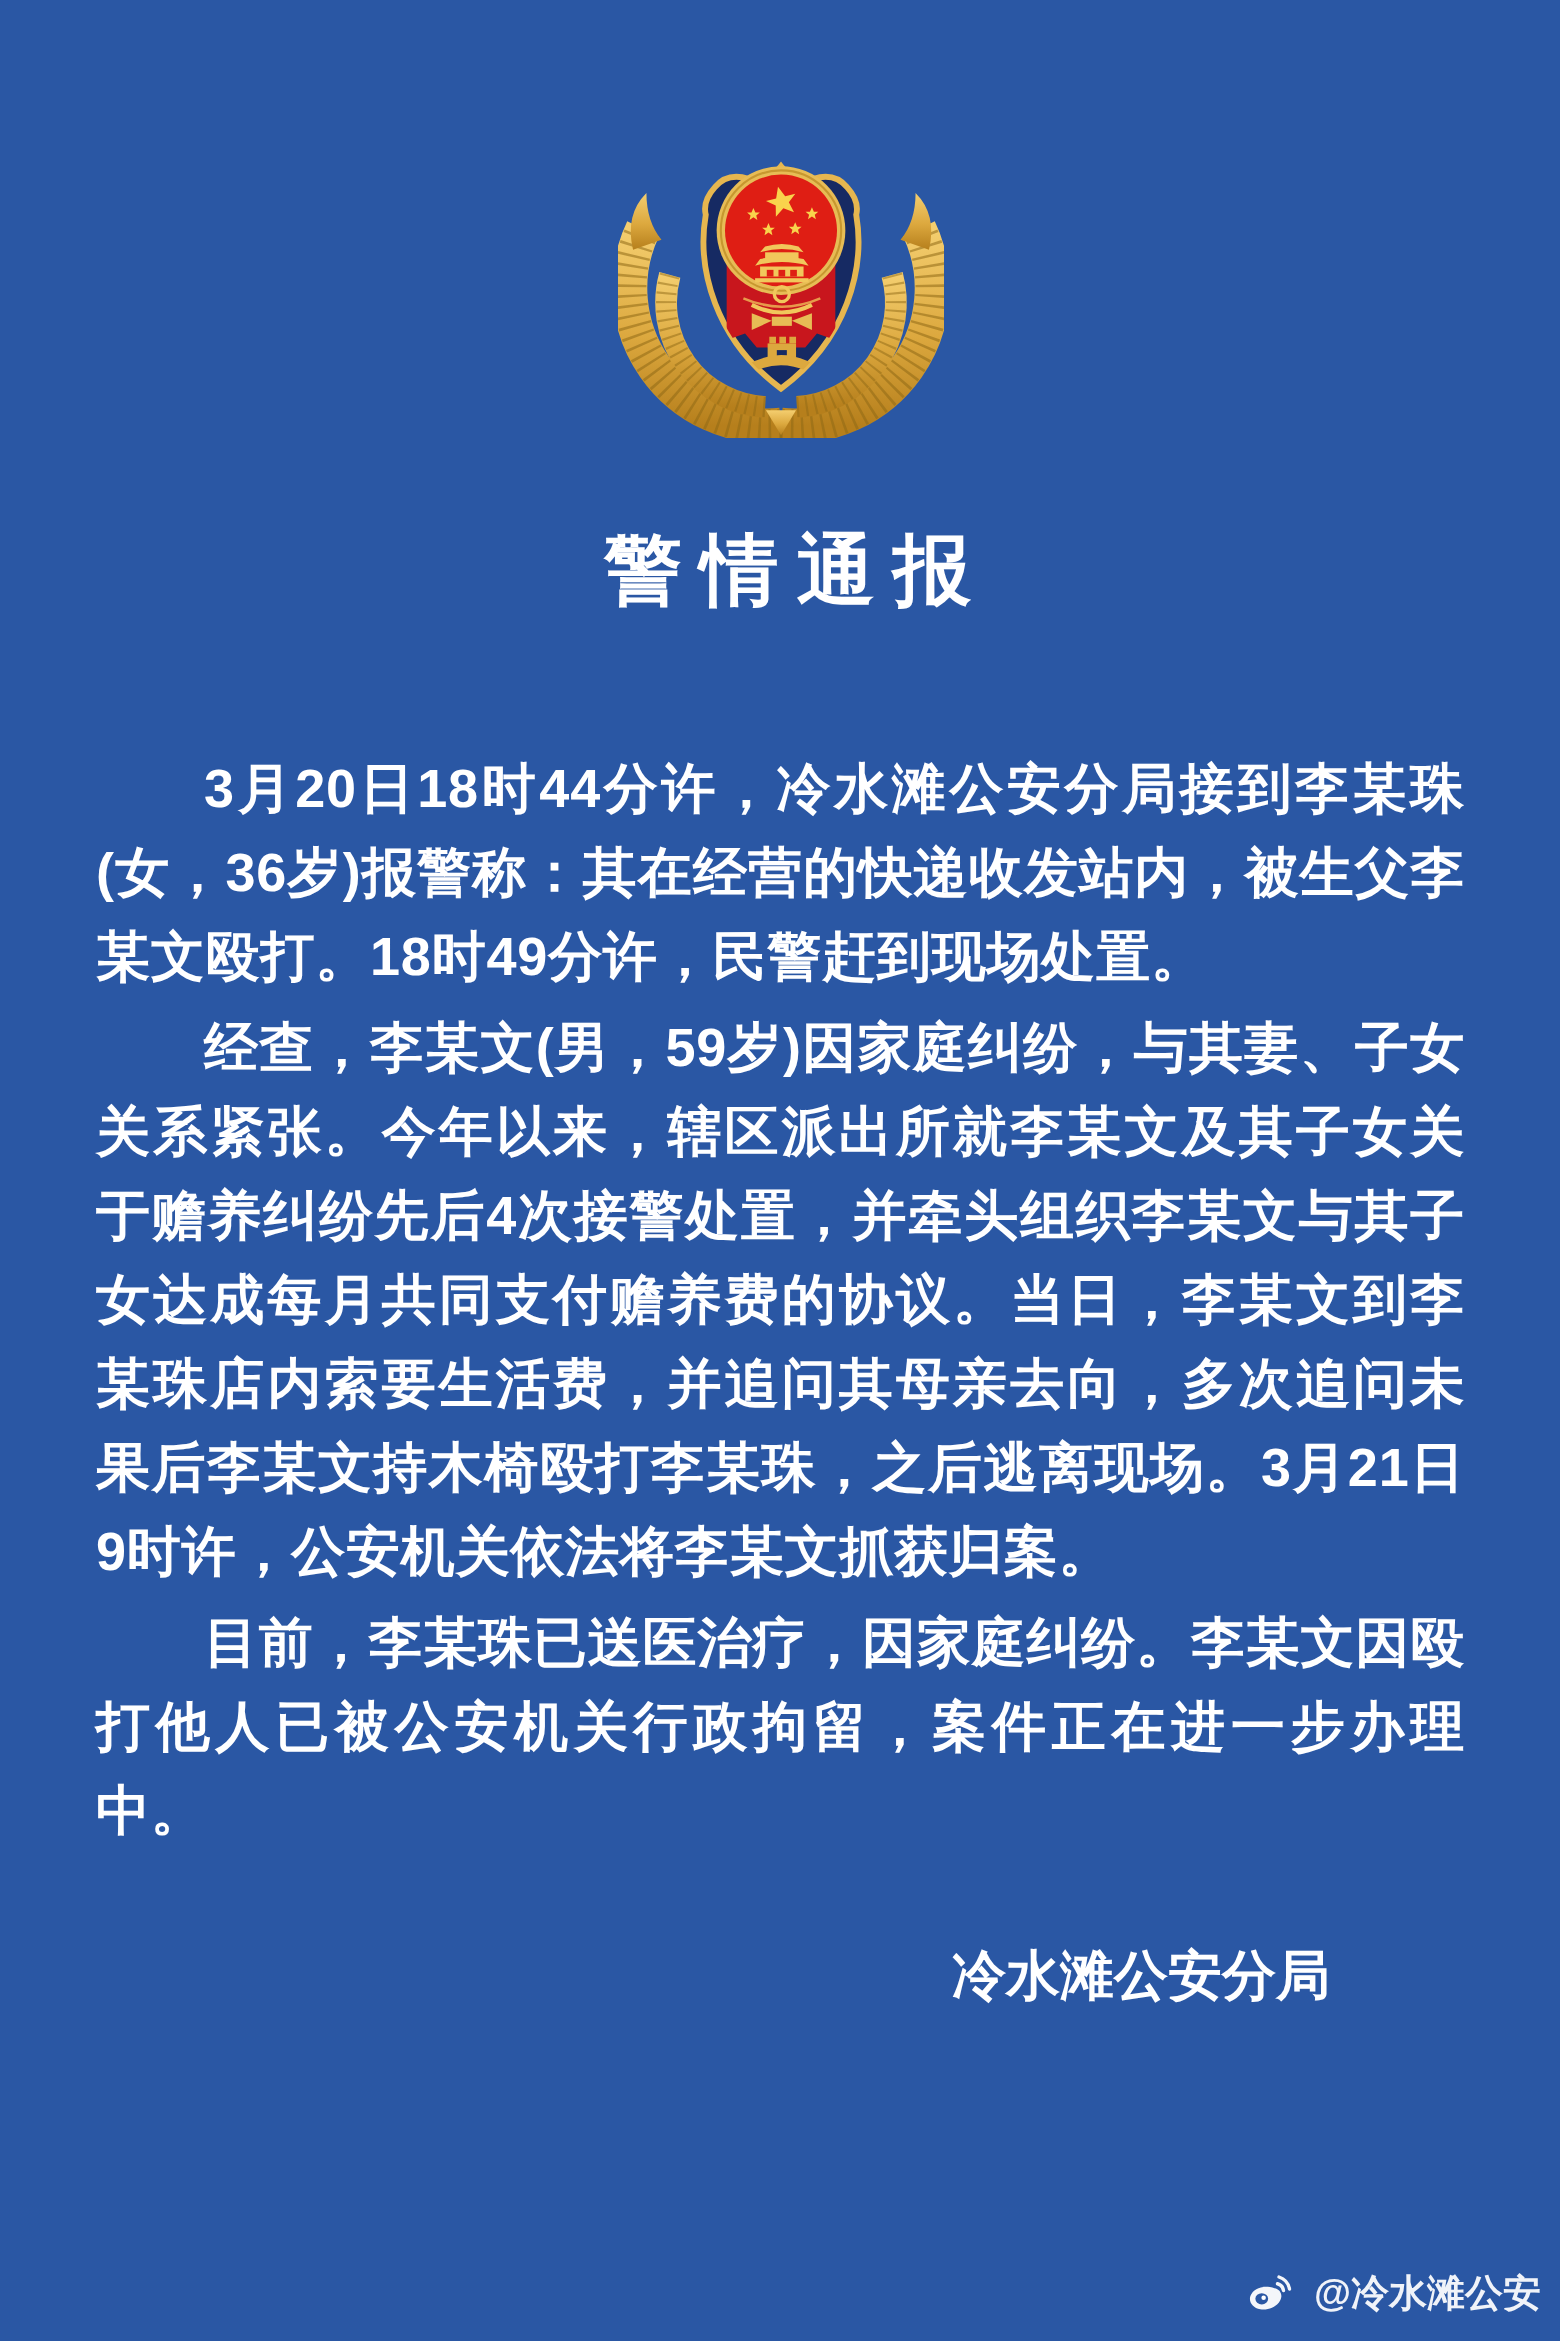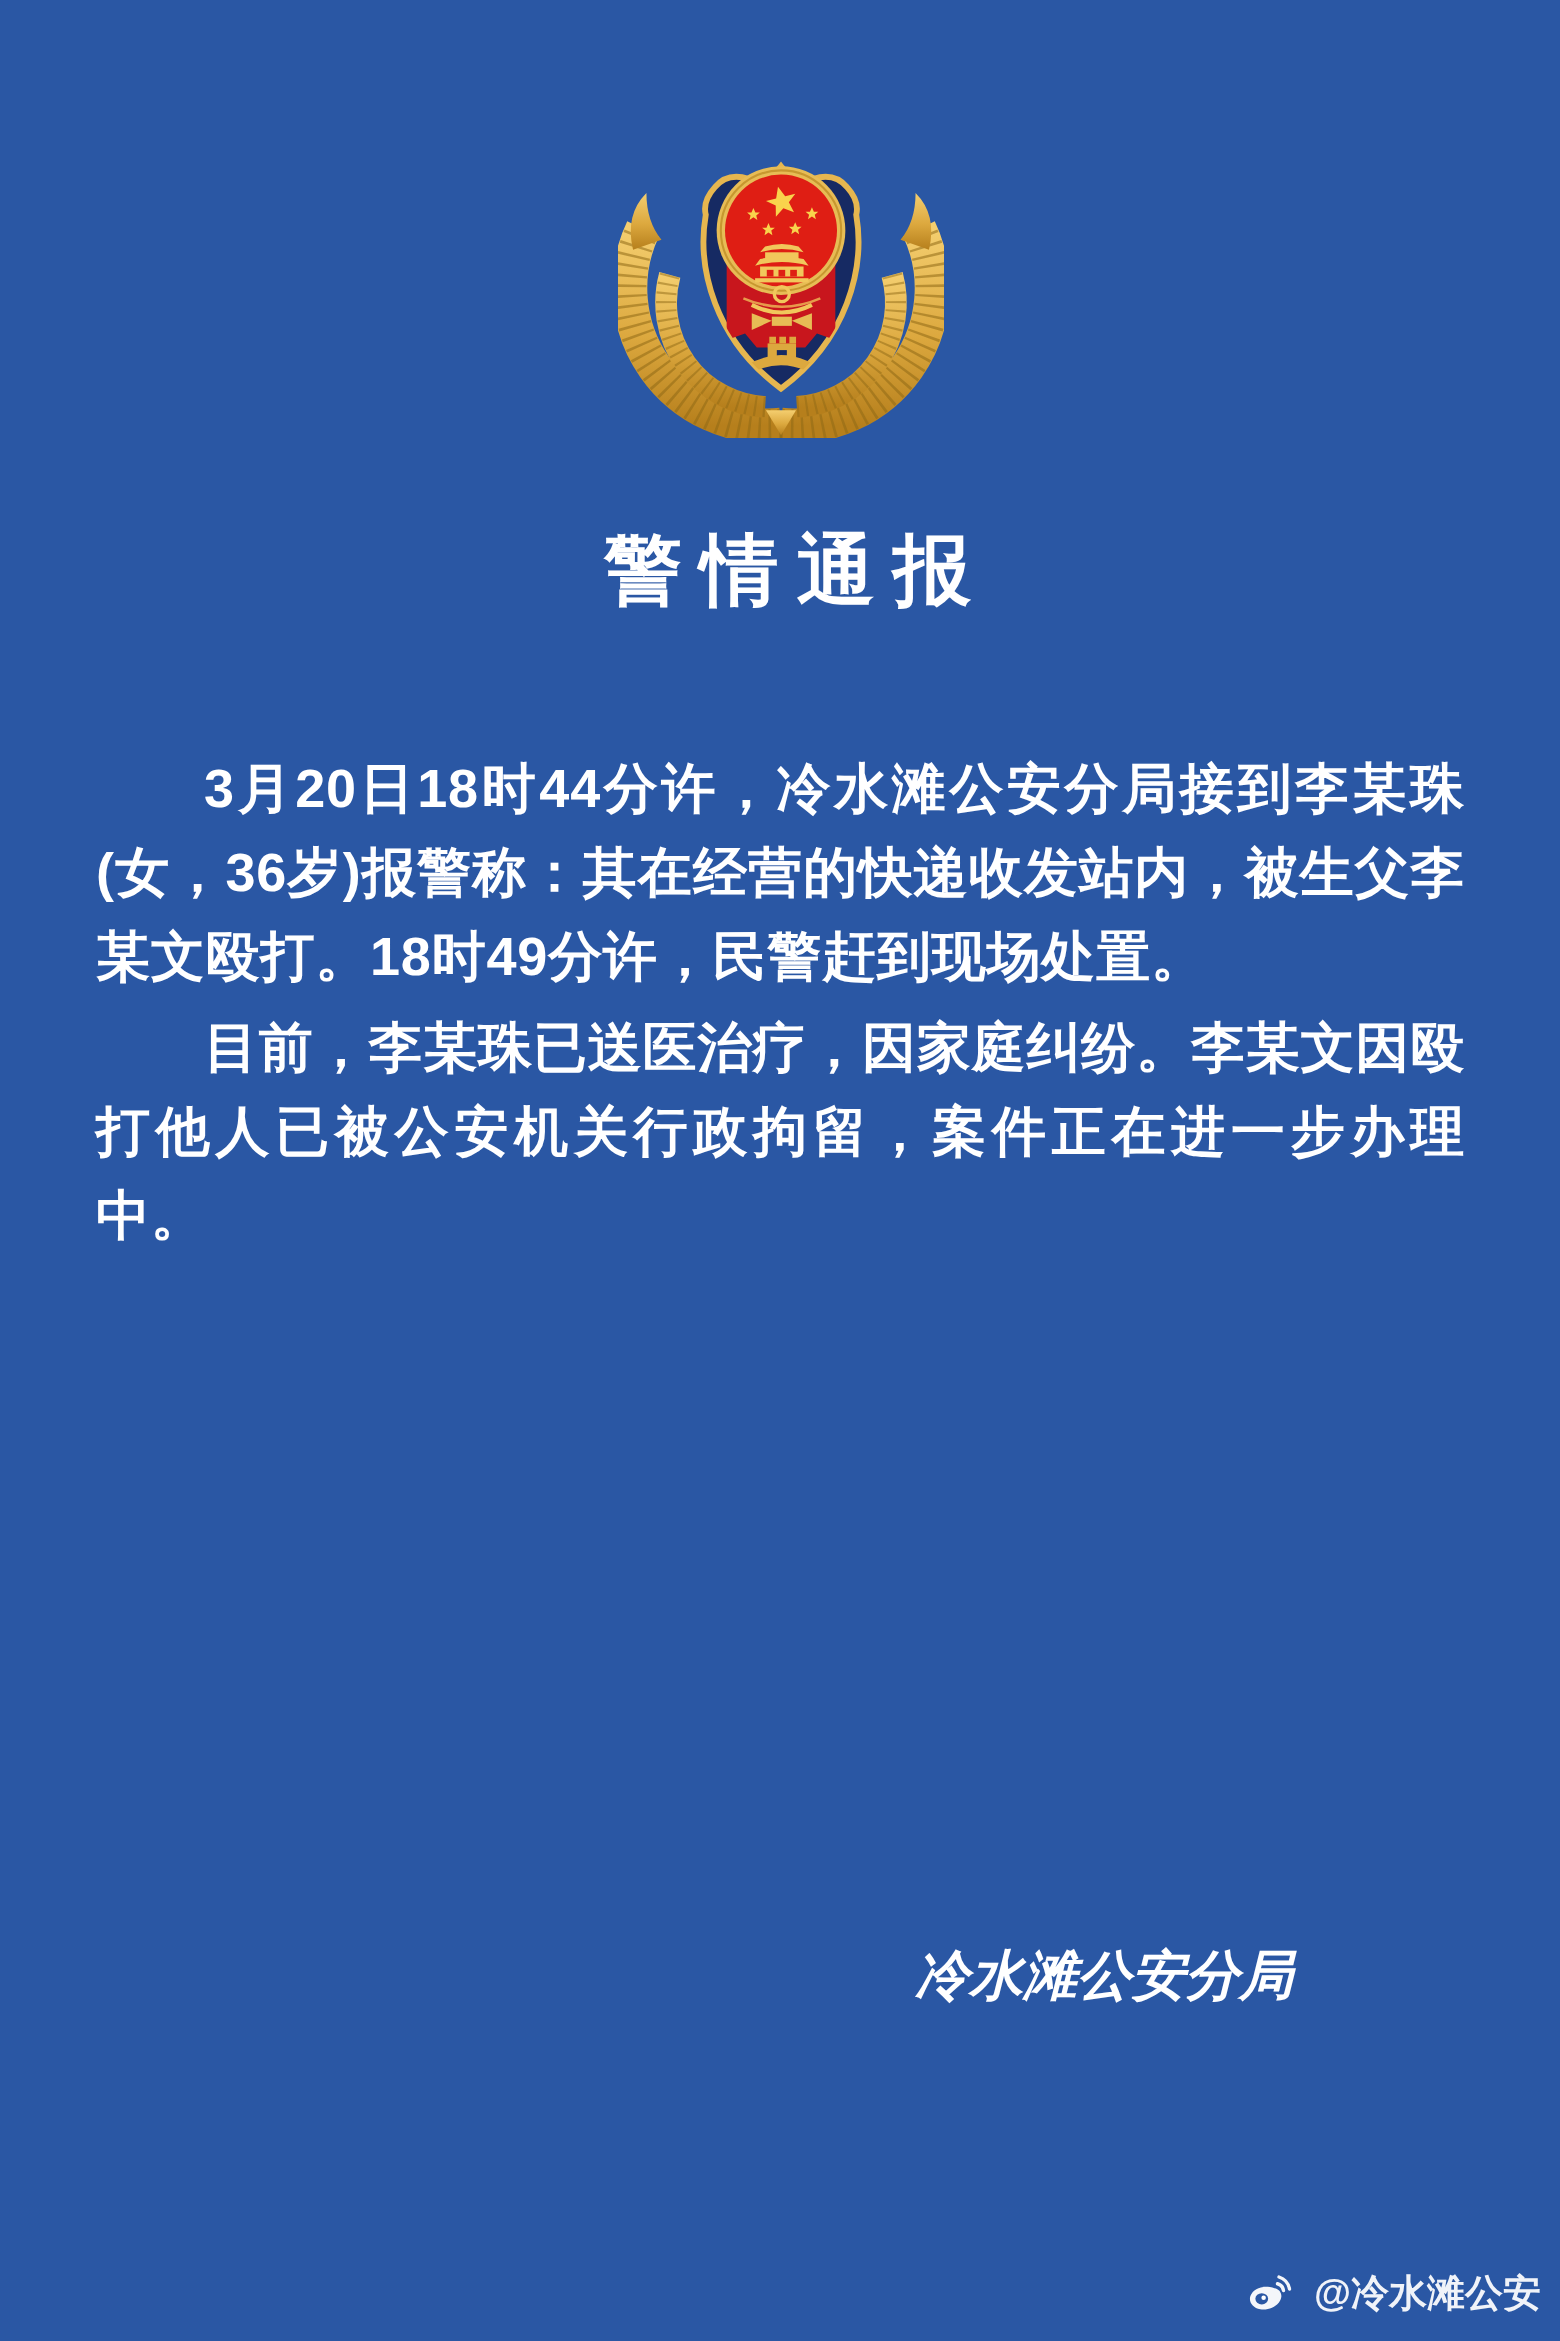--- a/index.html
+++ b/index.html
@@ -38,24 +38,23 @@
     letter-spacing:0.8px;
   }
   .body-text p{
     margin:7px;
     text-indent:2em;
   }
   .signature{
     position:absolute;
     top:1939px;left:878px;
     width:452px;
-    text-align:center;
+    text-align:right;
     font-size:54px;
     line-height:73px;
-    font-style:italic;
   }
   .watermark{
     position:absolute;
     top:2268px;right:20px;
     display:flex;
     align-items:center;
     gap:21px;
     font-size:38px;
     color:rgba(255,255,255,0.93);
   }
@@ -131,20 +130,21 @@
       <rect x="184" y="210" width="24" height="11" fill="#E7BC55"></rect>
       <path d="M184,215 L160,206 L160,226 Z" fill="#E7BC55"></path>
       <path d="M208,215 L232,206 L232,226 Z" fill="#E7BC55"></path>
     </svg>
   </div>
 
   <h1 class="title">警情通报</h1>
 
   <div class="body-text">
     <p>3月20日18时44分许，冷水滩公安分局接到李某珠(女，36岁)报警称：其在经营的快递收发站内，被生父李某文殴打。18时49分许，民警赶到现场处置。</p>
+    <p>经查，李某文(男，59岁)因家庭纠纷，与其妻、子女关系紧张。今年以来，辖区派出所就李某文及其子女关于赡养纠纷先后4次接警处置，并牵头组织李某文与其子女达成每月共同支付赡养费的协议。当日，李某文到李某珠店内索要生活费，并追问其母亲去向，多次追问未果后李某文持木椅殴打李某珠，之后逃离现场。3月21日9时许，公安机关依法将李某文抓获归案。</p>
     <p>目前，李某珠已送医治疗，因家庭纠纷。李某文因殴打他人已被公安机关行政拘留，案件正在进一步办理中。</p>
   </div>
 
   <div class="signature">
     <div>冷水滩公安分局</div>
   </div>
 
   <div class="watermark">
     <svg viewBox="0 0 64 52" width="49" height="39" aria-hidden="true">
       <path d="M40,19 C46,20 50,25 49,31 C47,42 33,49 21,47 C11,45 5,37 8,29 C11,21 21,16 31,17 C34.5,17.4 37.5,18 40,19 Z" fill="#FFFFFF" opacity="0.95"></path>

